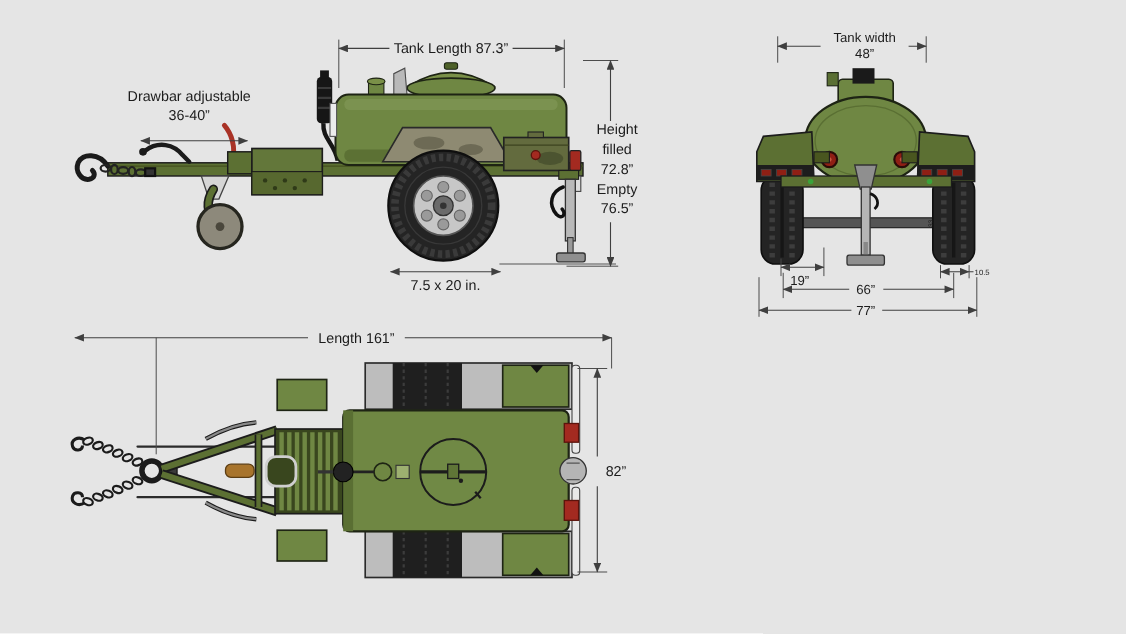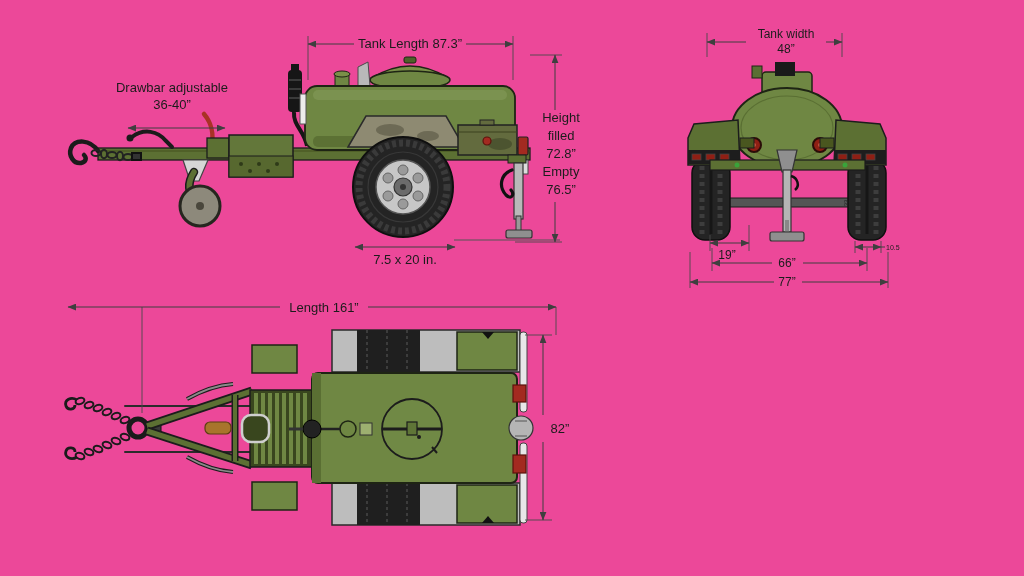--- a/index.html
+++ b/index.html
@@ -1,16 +1,16 @@
 <!DOCTYPE html>
 <html><head>
 <meta charset="utf-8">
 <style>
   html,body{margin:0;padding:0;background:#ffffff;}
-  .canvas{position:relative;width:1024px;height:576px;background:#ec4899;overflow:hidden;
+  .canvas{position:relative;width:1024px;height:576px;background:#e5e5e5;overflow:hidden;
           font-family:"Liberation Sans",sans-serif;}
   .view{position:absolute;}
   #side-svg{left:60px;top:20px;}
   #rear-svg{left:680px;top:20px;}
   #top-svg{left:55px;top:295px;}
   text{font-family:"Liberation Sans",sans-serif;fill:#1c1c1c;}
   .t13{font-size:13px;}
   .t12{font-size:12px;}
   .t7{font-size:7px;}
   .t6{font-size:6px;}

